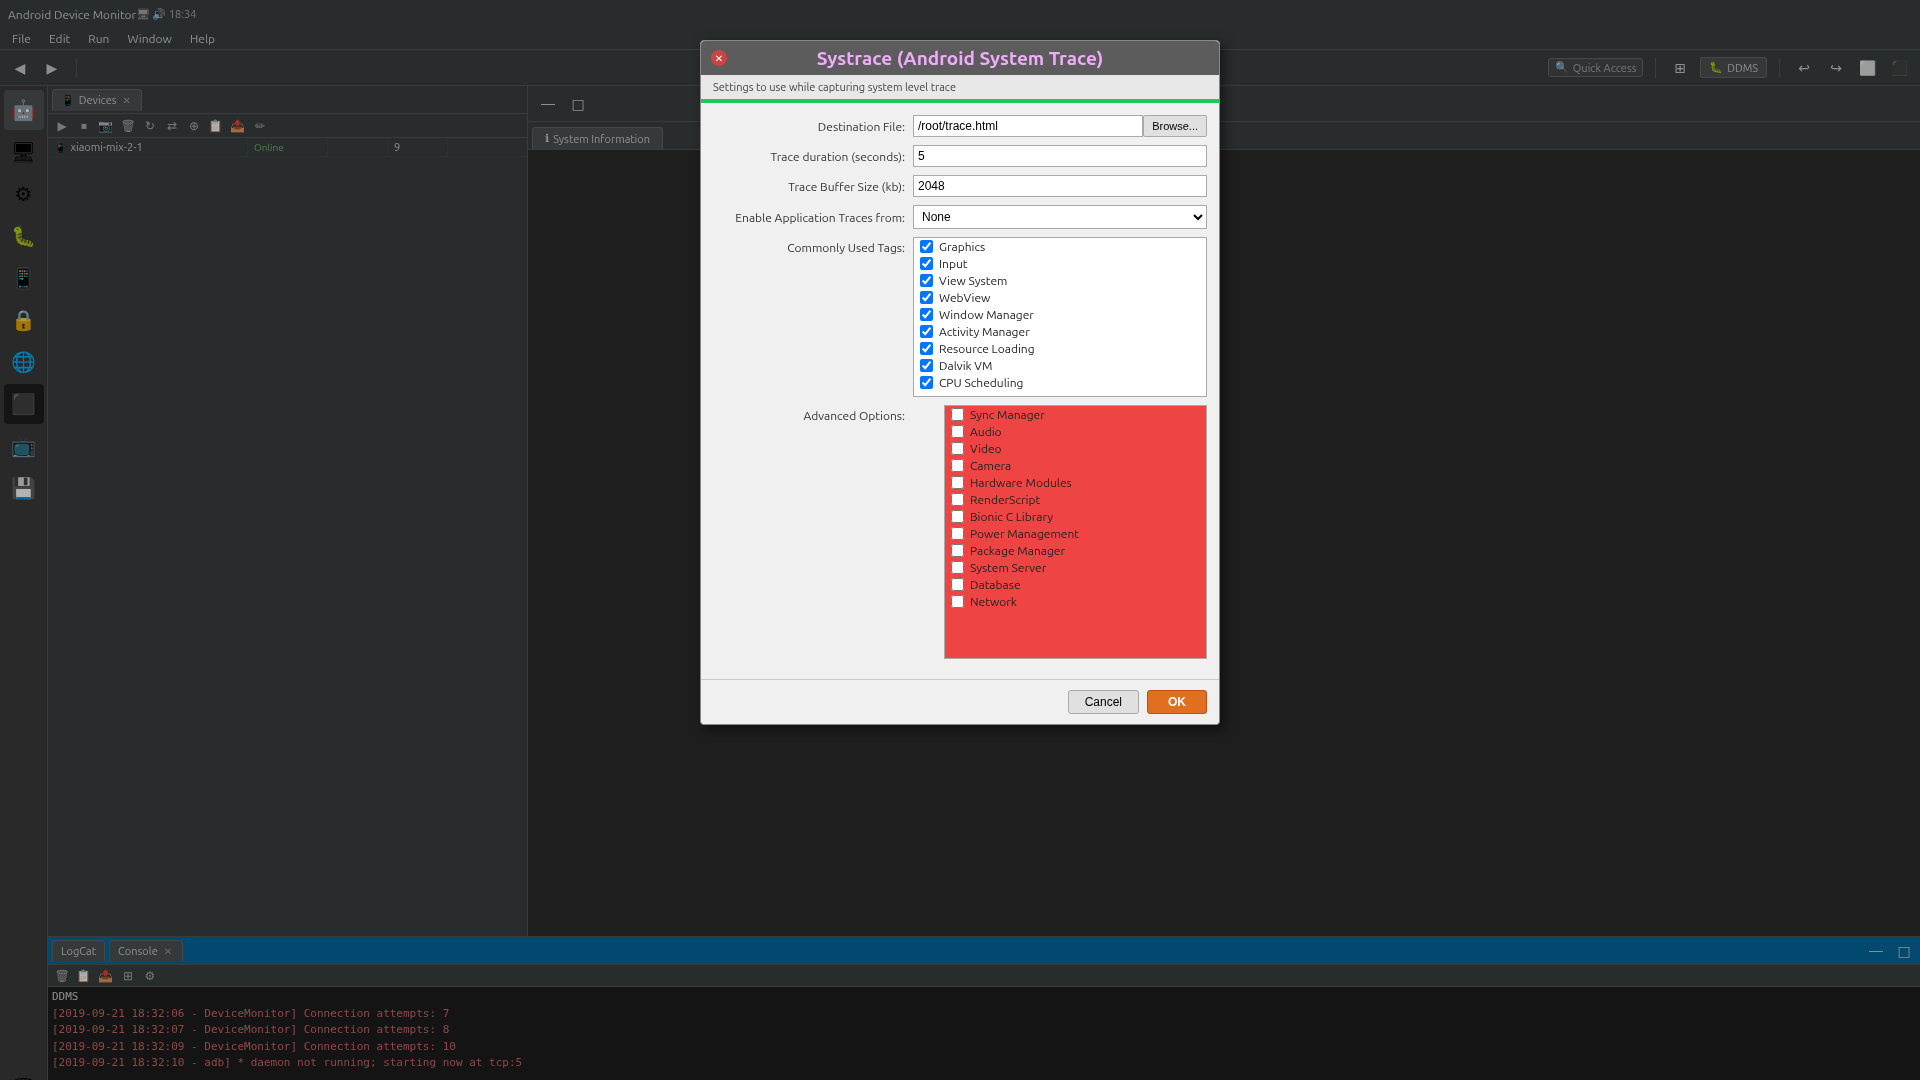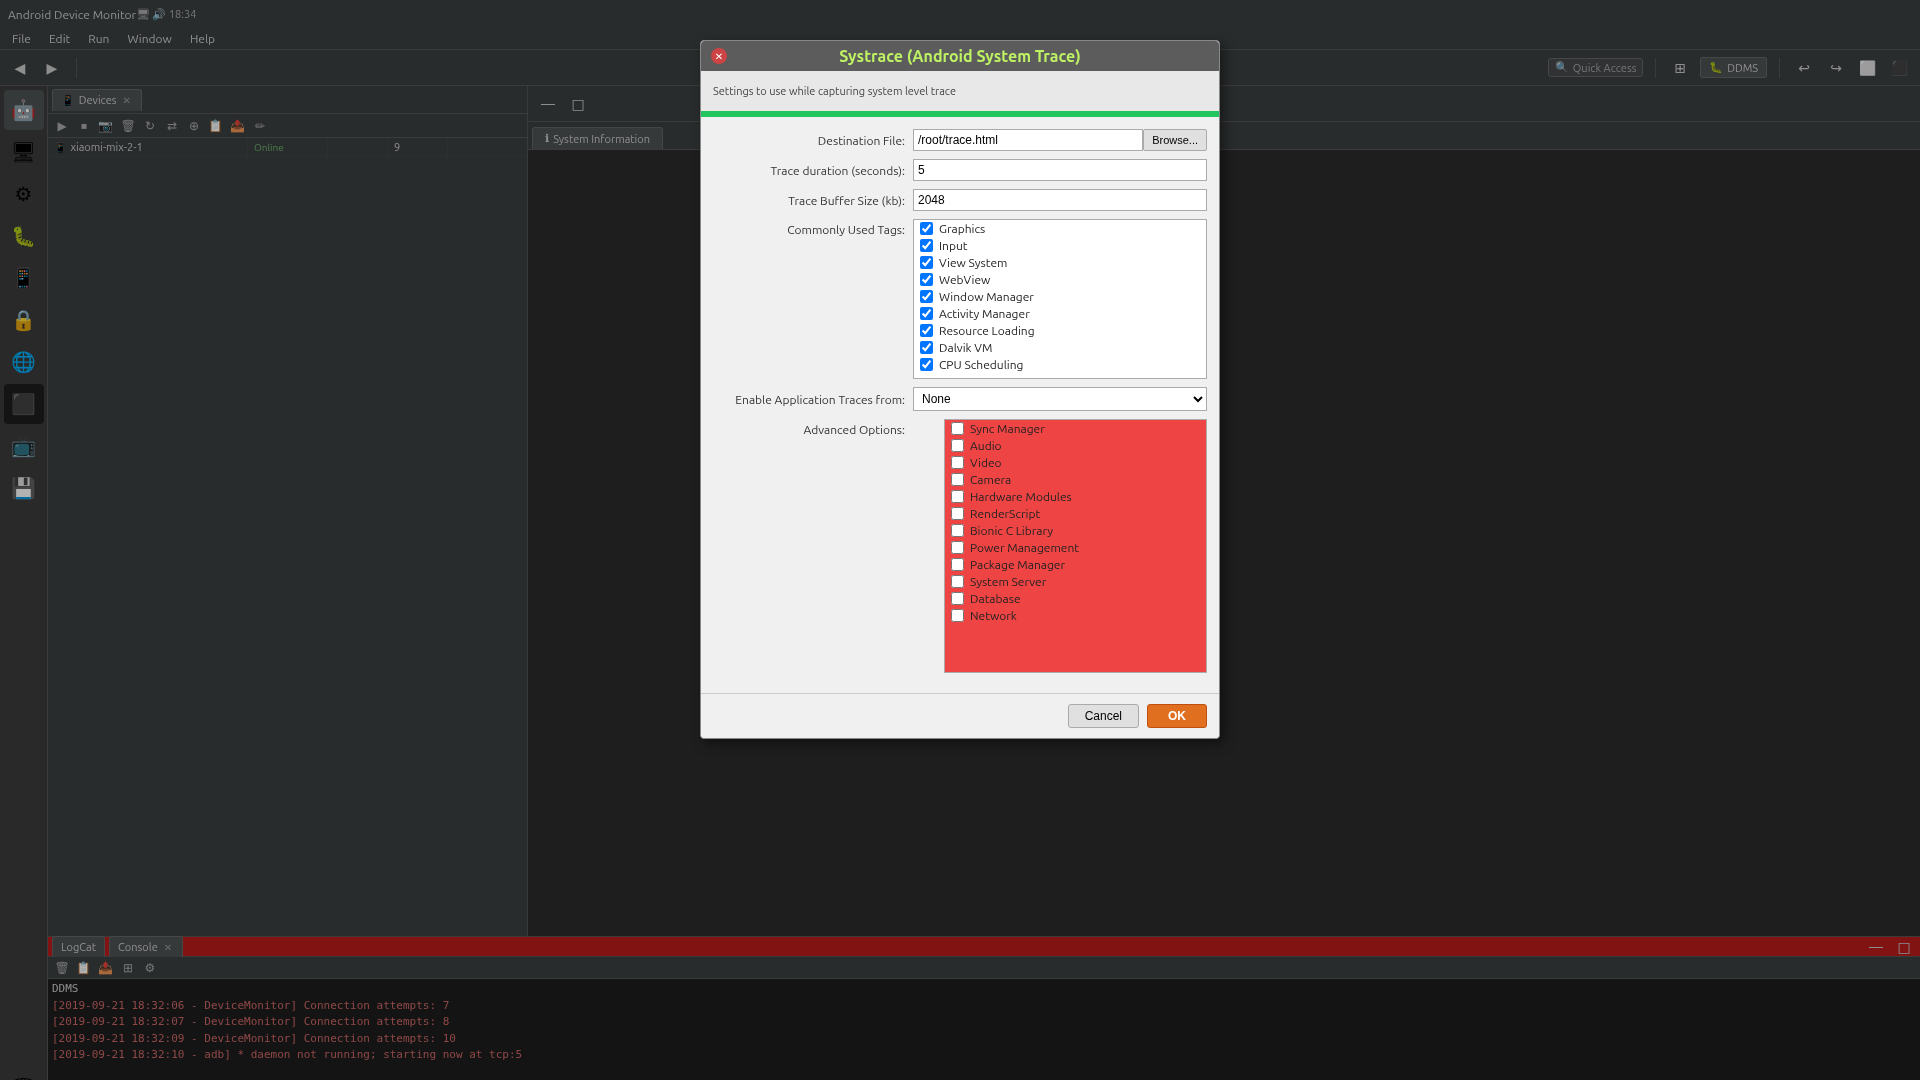--- a/index.html
+++ b/index.html
@@ -196,22 +196,22 @@
     
     #log-panel {
       height: 180px;
       background: #2b2b2b;
       border-top: 1px solid #555;
       display: flex;
       flex-direction: column;
     }
 
     #log-tab-bar {
-      height: 20px;
-      background: #b91c1c;
+      height: 28px;
+      background: #0369a1;
       display: flex;
       align-items: center;
       border-bottom: 1px solid #555;
       padding: 0 4px;
       gap: 4px;
     }
 
     #log-toolbar {
       height: 22px;
       background: #3c3f41;
@@ -259,44 +259,44 @@
 
     #dialog-title-bar {
       background: #5c5c5c;
       padding: 6px 10px;
       display: flex;
       align-items: center;
       justify-content: space-between;
       border-radius: 4px 4px 0 0;
     }
     #dialog-title {
-      color: #bef264;
-      font-size: 16px;
+      color: #f0abfc;
+      font-size: 19px;
       font-weight: bold;
     }
     #dialog-close-btn {
       width: 16px;
       height: 16px;
       background: #cc4444;
       border-radius: 50%;
       border: none;
       cursor: pointer;
       display: flex;
       align-items: center;
       justify-content: center;
       color: white;
       font-size: 10px;
     }
 
     #dialog-subtitle {
       background: #e8e8e8;
-      padding: 14px 12px;
+      padding: 6px 12px;
       color: #444;
       font-size: 11px;
-      border-bottom: 6px solid #22c55e;
+      border-bottom: 4px solid #22c55e;
     }
 
     #dialog-body {
       padding: 12px;
       background: #f0f0f0;
     }
 
     .form-row {
       display: flex;
       align-items: center;
@@ -683,70 +683,70 @@
       <div class="form-row">
         <span class="form-label">Trace duration (seconds):</span>
         <input class="form-input" type="text" value="5" style="">
       </div>
 
       <div class="form-row">
         <span class="form-label">Trace Buffer Size (kb):</span>
         <input class="form-input" type="text" value="2048" style="">
       </div>
 
-      <div class="form-row" style="align-items: flex-start;">
-        <span class="tags-section-label">Commonly Used Tags:</span>
-        <div class="tags-list-container">
-
-          <div id="common-tags-container">
-              <div class="tag-item">
-                <input type="checkbox" checked="" style="">
-                <span>Graphics</span>
-              </div>
-              <div class="tag-item">
-                <input type="checkbox" checked="" style="">
-                <span>Input</span>
-              </div>
-              <div class="tag-item">
-                <input type="checkbox" checked="" style="">
-                <span>View System</span>
-              </div>
-              <div class="tag-item">
-                <input type="checkbox" checked="" style="">
-                <span>WebView</span>
-              </div>
-              <div class="tag-item">
-                <input type="checkbox" checked="" style="">
-                <span>Window Manager</span>
-              </div>
-              <div class="tag-item">
-                <input type="checkbox" checked="" style="">
-                <span>Activity Manager</span>
-              </div>
-              <div class="tag-item">
-                <input type="checkbox" checked="" style="">
-                <span>Resource Loading</span>
-              </div>
-              <div class="tag-item">
-                <input type="checkbox" checked="" style="">
-                <span>Dalvik VM</span>
-              </div>
-              <div class="tag-item">
-                <input type="checkbox" checked="" style="">
-                <span>CPU Scheduling</span>
-              </div>
-            </div>
-        </div>
-      </div>
-
       <div class="form-row">
         <span class="form-label">Enable Application Traces from:</span>
         <select class="form-select">
           <option>None</option>
         </select>
+      </div>
+
+      <div class="form-row" style="align-items: flex-start;">
+        <span class="tags-section-label">Commonly Used Tags:</span>
+        <div class="tags-list-container">
+
+          <div id="common-tags-container">
+              <div class="tag-item">
+                <input type="checkbox" checked="" style="">
+                <span>Graphics</span>
+              </div>
+              <div class="tag-item">
+                <input type="checkbox" checked="" style="">
+                <span>Input</span>
+              </div>
+              <div class="tag-item">
+                <input type="checkbox" checked="" style="">
+                <span>View System</span>
+              </div>
+              <div class="tag-item">
+                <input type="checkbox" checked="" style="">
+                <span>WebView</span>
+              </div>
+              <div class="tag-item">
+                <input type="checkbox" checked="" style="">
+                <span>Window Manager</span>
+              </div>
+              <div class="tag-item">
+                <input type="checkbox" checked="" style="">
+                <span>Activity Manager</span>
+              </div>
+              <div class="tag-item">
+                <input type="checkbox" checked="" style="">
+                <span>Resource Loading</span>
+              </div>
+              <div class="tag-item">
+                <input type="checkbox" checked="" style="">
+                <span>Dalvik VM</span>
+              </div>
+              <div class="tag-item">
+                <input type="checkbox" checked="" style="">
+                <span>CPU Scheduling</span>
+              </div>
+            </div>
+        </div>
       </div>
 
       <div class="form-row" style="align-items: flex-start; gap: 31px;">
         <span class="tags-section-label">Advanced Options:</span>
         <div class="advanced-section">
           <div id="advanced-tags-container">
               <div class="tag-item">
                 <input type="checkbox" style="">
                 <span>Sync Manager</span>
               </div>

